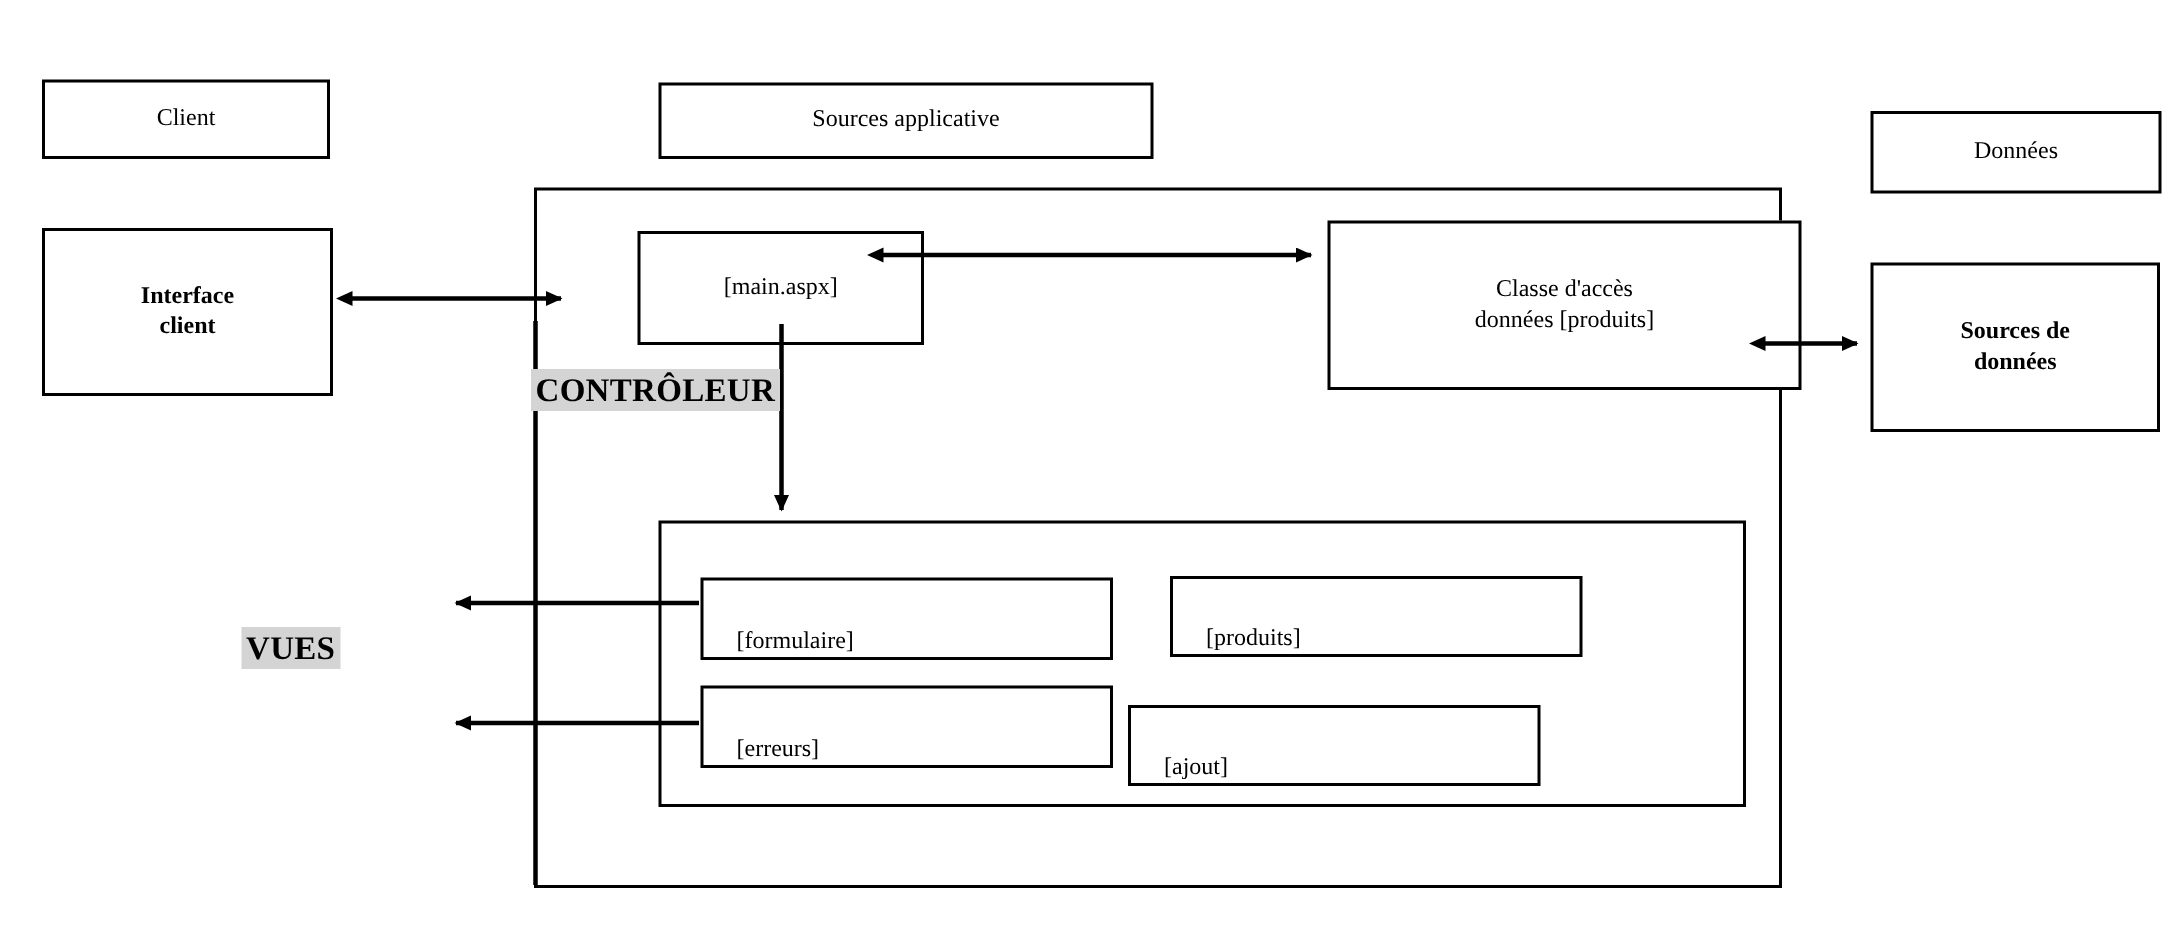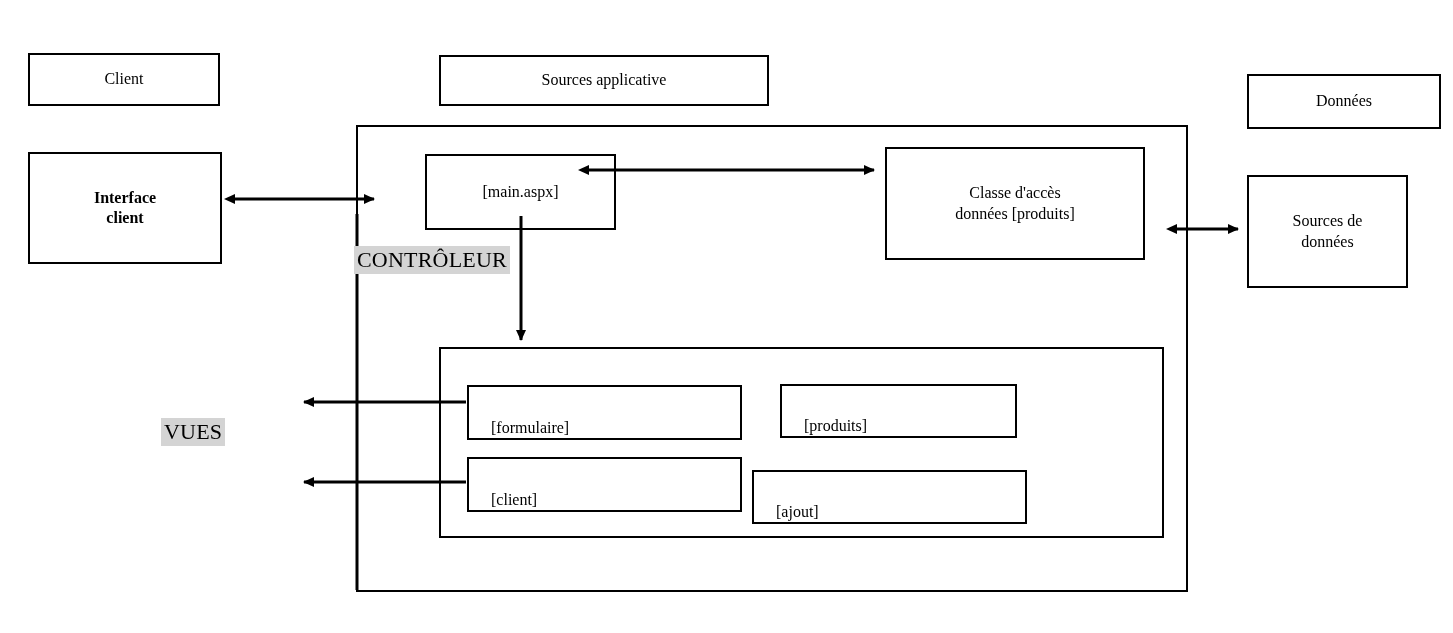--- a/index.html
+++ b/index.html
@@ -36,21 +36,21 @@
   }
   .container-box {
     position: absolute;
     box-sizing: border-box;
     border: 2px solid #000000;
     background: transparent;
   }
   .section-label {
     position: absolute;
     font-family: "Liberation Serif", "DejaVu Serif", serif;
-    font-weight: normal;
+    font-weight: bold;
     font-size: 22px;
     letter-spacing: 0.2px;
     color: #000000;
     background: #d4d4d4;
     padding: 1px 3px;
     white-space: nowrap;
   }
   svg.lines {
     position: absolute;
     left: 0;
@@ -81,41 +81,41 @@
     <span>Interface
 client</span>
   </div>
 
   <div class="container-box" style="left:356px; top:125px; width:832px; height:467px;"></div>
 
   <div class="box" style="left:385px; top:154px; width:191px; height:76px;margin-left:40px;">
     <span>[main.aspx]</span>
   </div>
 
-  <div class="box" style="left:885px; top:147px; width:260px; height:113px; white-space:pre-line;">
+  <div class="box" style="left:885px; top:147px; width:316px; height:113px; white-space:pre-line;">
     <span>Classe d'accès
 données [produits]</span>
   </div>
 
-  <div class="box" style="left:1247px; top:175px; width:161px; height:113px; white-space:pre-line;">
+  <div class="box" style="left:1247px; top:175px; width:193px; height:113px; white-space:pre-line;font-weight:bold;">
     <span>Sources de
 données</span>
   </div>
 
   <div class="container-box" style="left:439px; top:347px; width:725px; height:191px;"></div>
 
   <div class="box left-text" style="left:467px; top:385px; width:275px; height:55px;">
     <span>[formulaire]</span>
   </div>
 
   <div class="box left-text" style="left:467px; top:457px; width:275px; height:55px;">
-    <span>[client]</span>
+    <span>[erreurs]</span>
   </div>
 
-  <div class="box left-text" style="left:780px; top:384px; width:237px; height:54px;">
+  <div class="box left-text" style="left:780px; top:384px; width:275px; height:54px;">
     <span>[produits]</span>
   </div>
 
   <div class="box left-text" style="left:752px; top:470px; width:275px; height:54px;">
     <span>[ajout]</span>
   </div>
 
   <svg class="lines" viewBox="0 0 1453 633">
     <defs>
       <marker id="arrowEnd" markerWidth="12" markerHeight="12" refX="10" refY="5" orient="auto" markerUnits="userSpaceOnUse">

